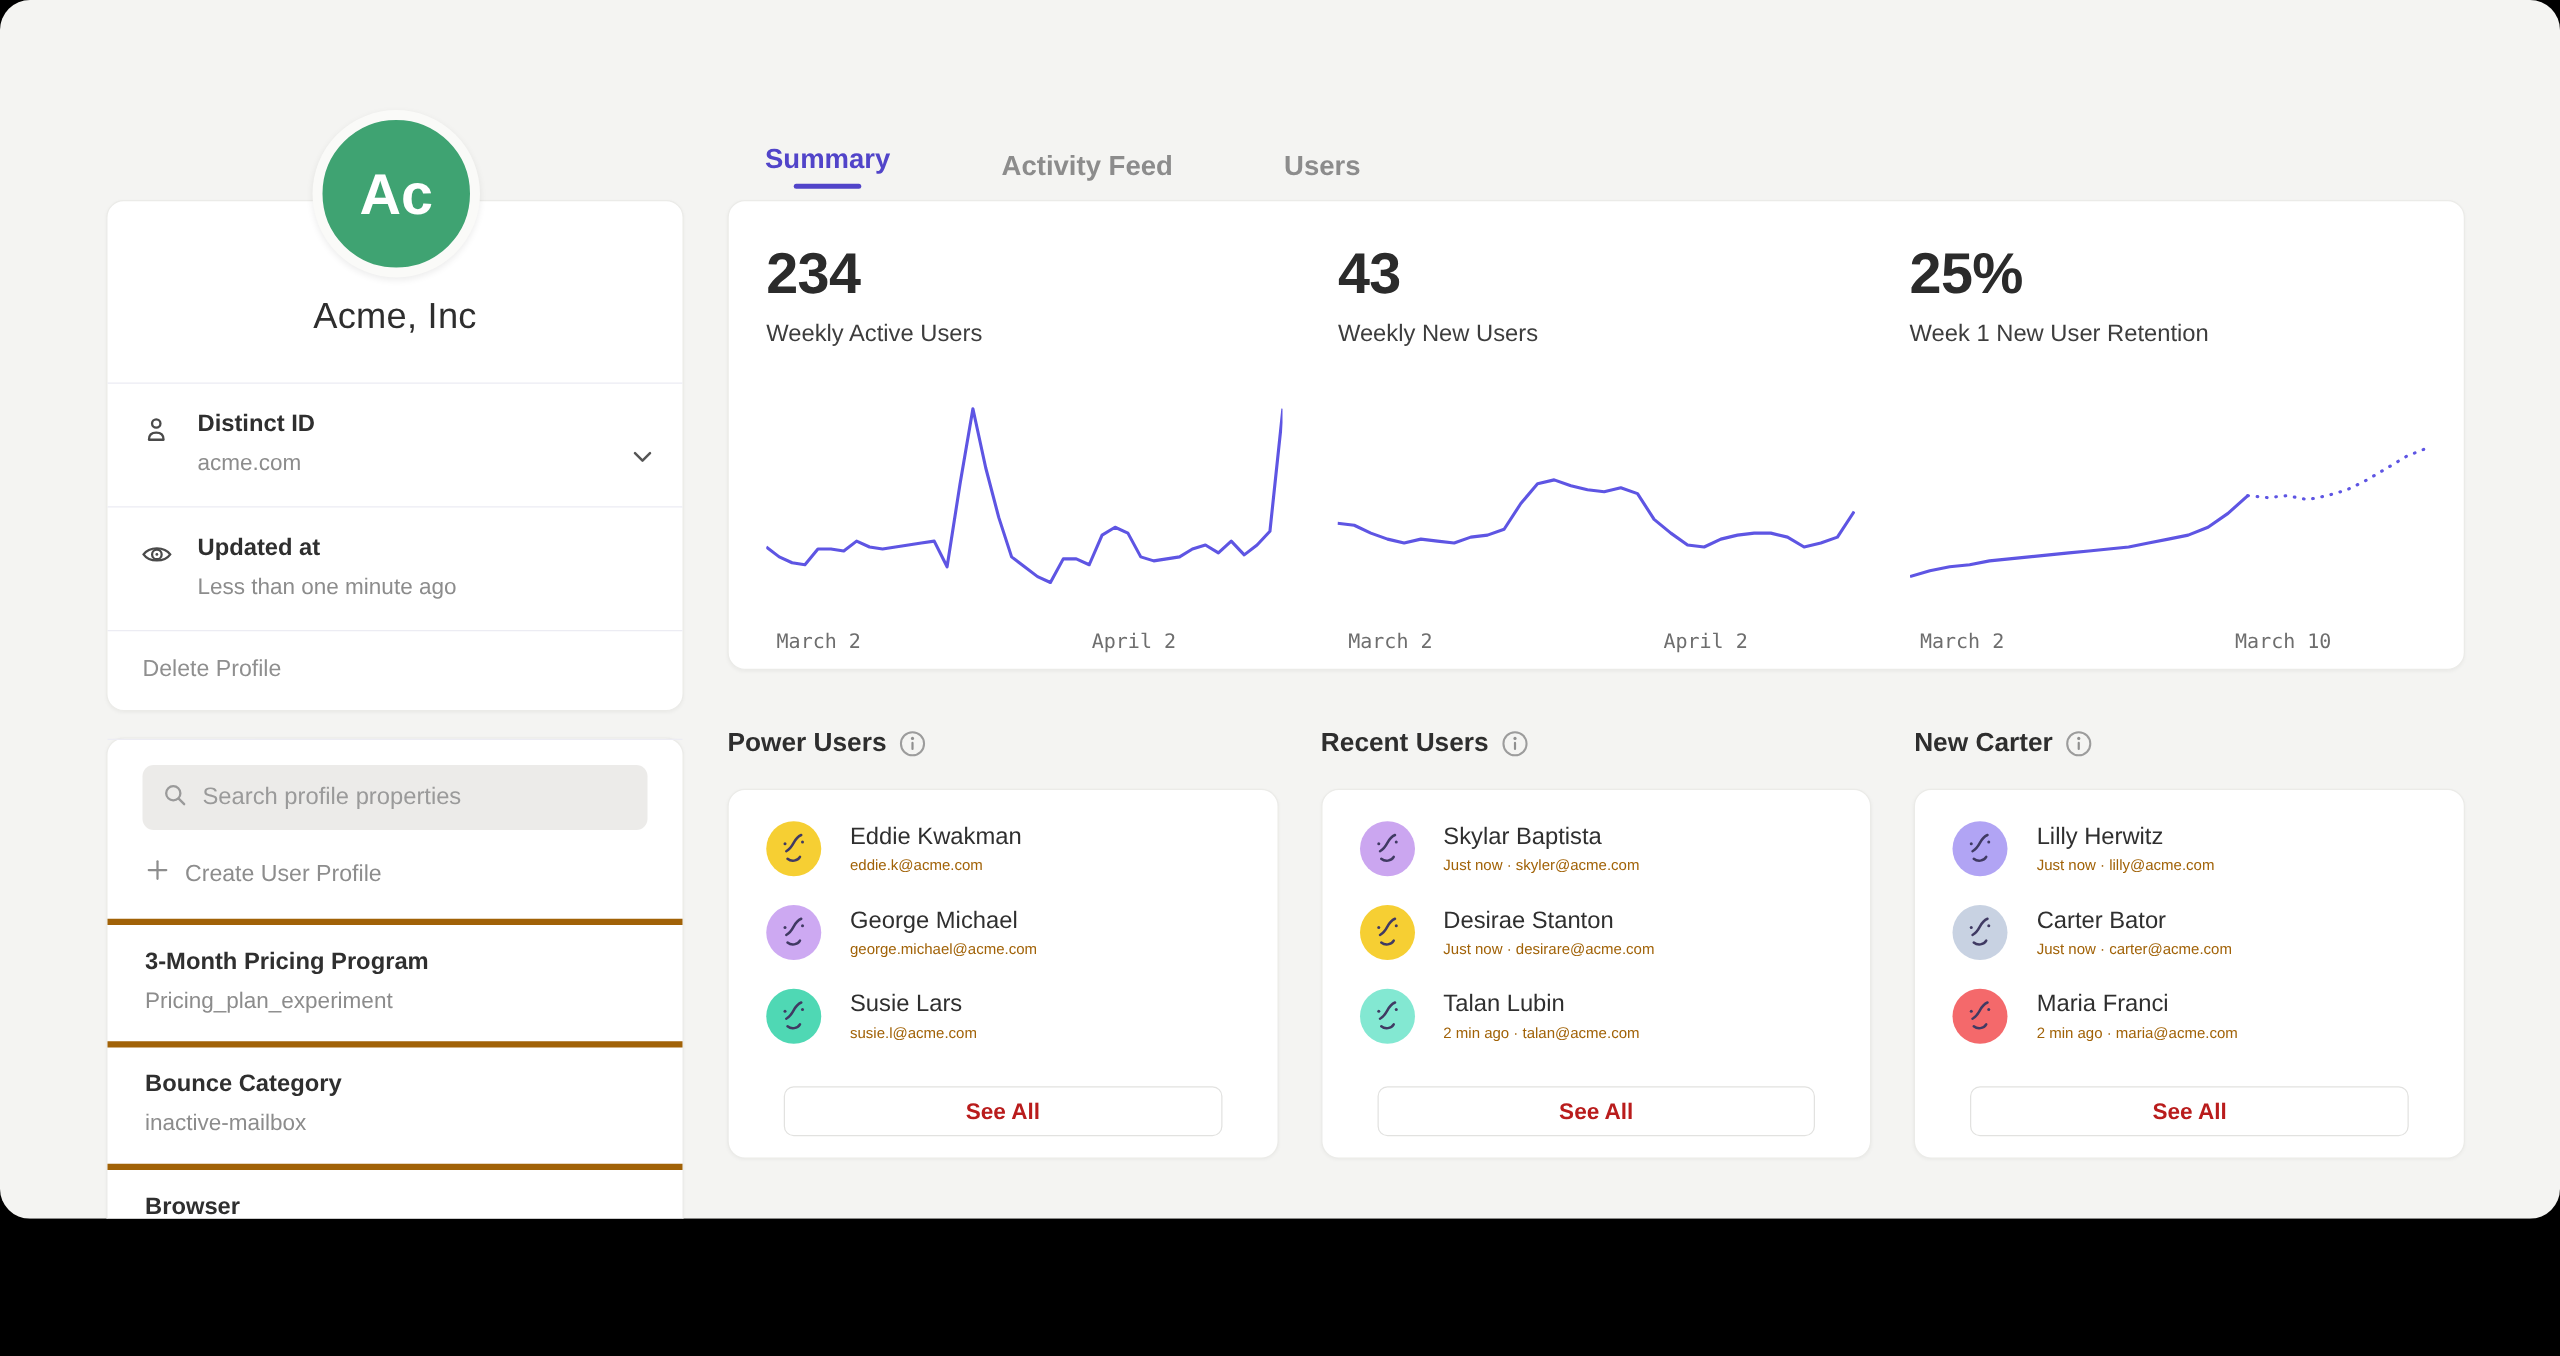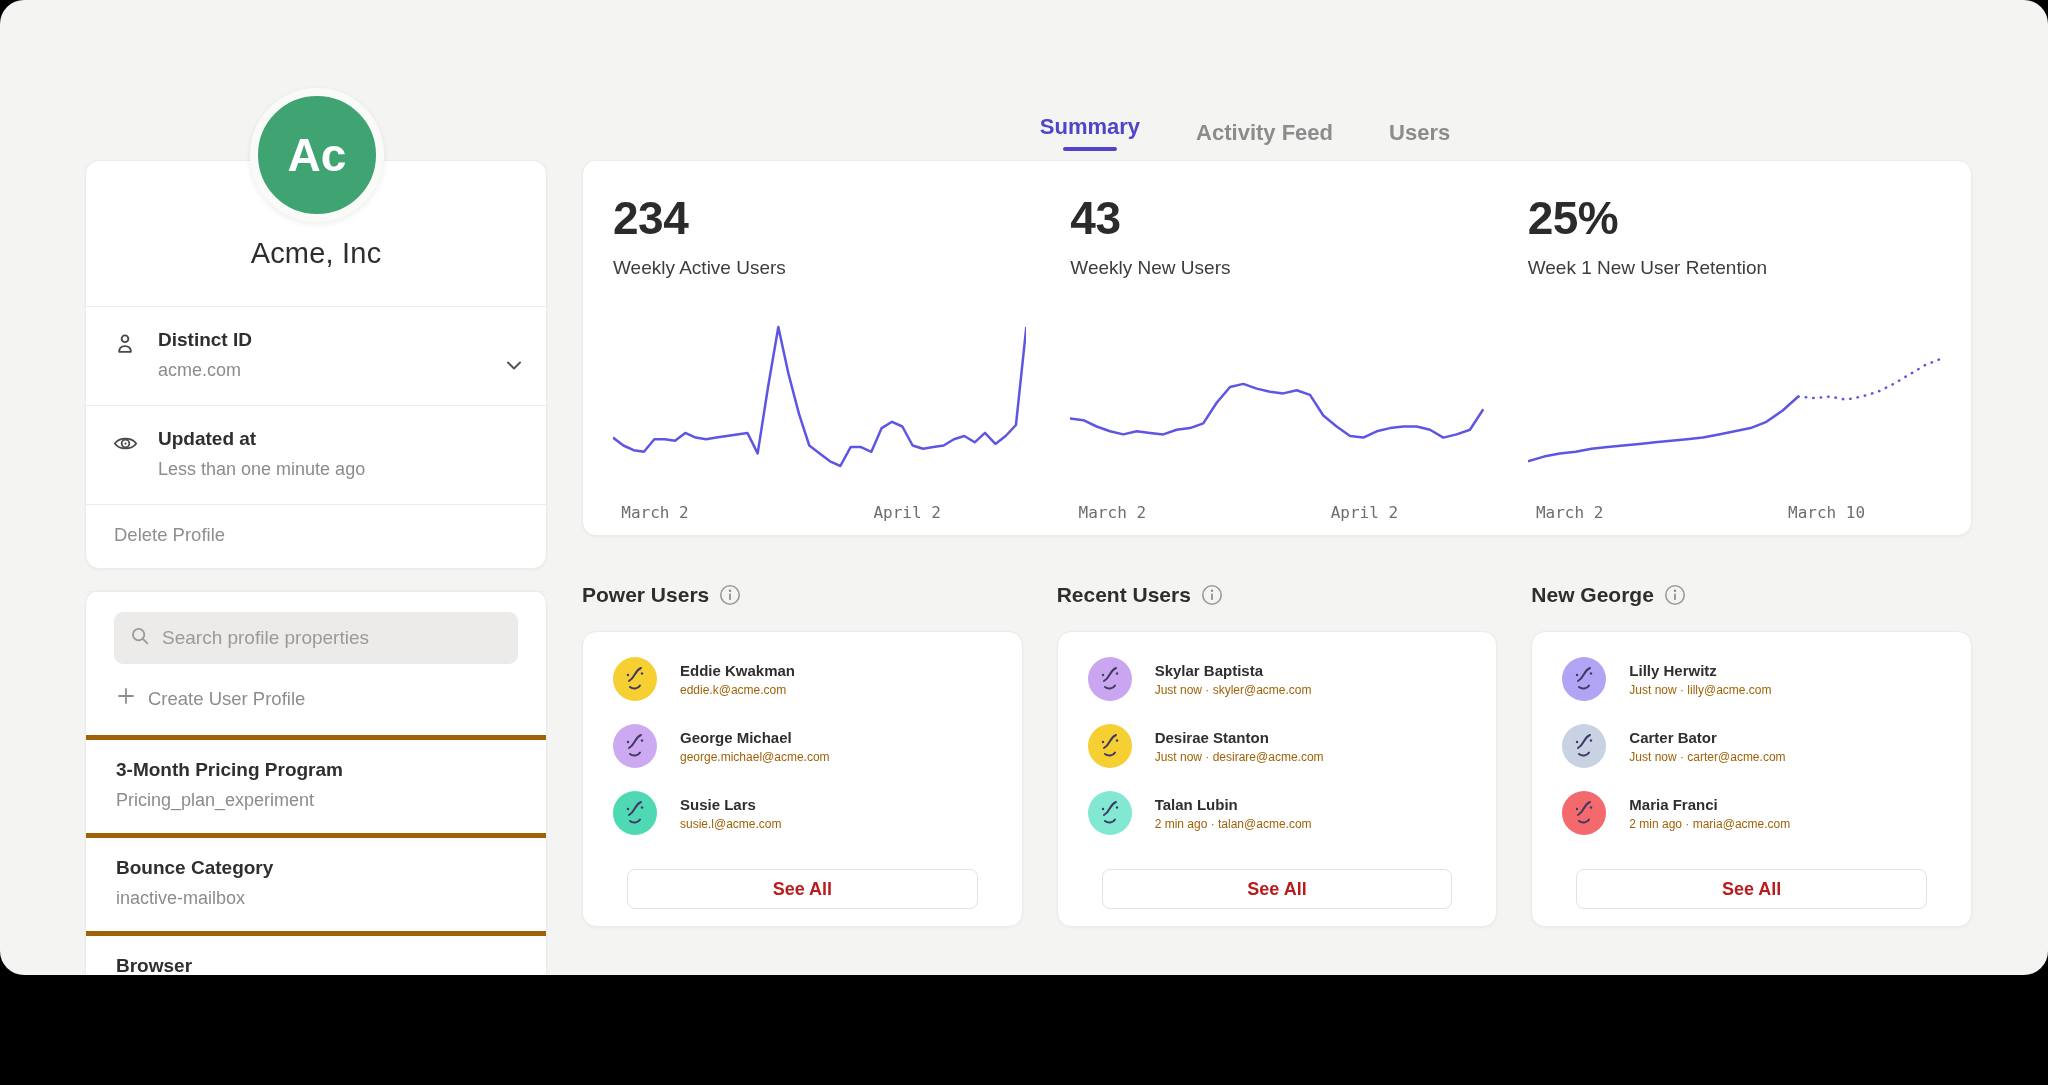--- a/index.html
+++ b/index.html
@@ -36,22 +36,22 @@
   .search-box input { flex:1; background:transparent; border:none; outline:none;
     font-size:19px; color:#444; font-family:inherit; }
   .search-box input::placeholder { color:#9a9a9a; }
   .create-btn { display:flex; align-items:center; gap:12px; margin:22px 30px 24px;
     background:none; border:none; font-size:18.5px; color:#8d8d8d; font-family:inherit; cursor:pointer; }
   .prop-row { padding:19px 30px 22px; border-top:5px solid #a16207; cursor:pointer; }
   .prop-label { font-size:19px; font-weight:600; color:#2f2f2f; }
   .prop-value { font-size:18px; color:#8c8c8c; margin-top:9px; }
 
   
-  .tabs { position:absolute; left:550px; top:110px; width:1390px; display:flex;
-    justify-content:center; gap:52px; }
+  .tabs { position:absolute; left:610px; top:110px; width:1390px; display:flex;
+    justify-content:flex-start; gap:85px; }
   .tab { background:none; border:none; font-family:inherit; font-size:22px;
     font-weight:600; color:#8c8c8c; cursor:pointer; padding:4px 2px 0; }
   .tab.active { color:#5144c9; font-weight:700; }
   .tab.active::after { content:""; display:block; width:54px; height:4px;
     background:#5144c9; border-radius:2px; margin:7px auto 0; }
 
   
   .stats-card { position:absolute; left:582px; top:160px; width:1390px; height:376px;
     display:grid; grid-template-columns:repeat(3,1fr); gap:44px; padding:30px 30px 0; }
   .stat-value { font-size:46px; font-weight:700; color:#2b2b2b; letter-spacing:-.5px; }
@@ -65,21 +65,21 @@
 
   
   .lists-grid { position:absolute; left:582px; top:583px; width:1390px;
     display:grid; grid-template-columns:repeat(3,1fr); gap:34px; }
   .list-header { display:flex; align-items:center; gap:10px; margin-bottom:24px; }
   .list-header h3 { font-size:21px; font-weight:700; color:#2e2e2e; }
   .list-card { height:296px; padding:25px 30px 0; display:flex; flex-direction:column; }
   .user-row { display:flex; align-items:center; gap:23px; height:44px; margin-bottom:23px; }
   .user-avatar { width:44px; height:44px; border-radius:50%; flex:none;
     display:flex; align-items:center; justify-content:center; }
-  .user-name { font-size:15px; font-weight:700; color:#2f2f2f; }
+  .user-name { font-size:19px; font-weight:400; color:#2f2f2f; }
   .user-sub { font-size:12px; color:#a16207; margin-top:4px; }
   .see-all { margin:11px 14px 0; height:40px; background:#fff; border:1px solid #e2e2e0;
     border-radius:8px; font-family:inherit; font-size:18px; font-weight:600;
     color:#b91c1c; cursor:pointer; }
 
   
   .activity-title { position:absolute; left:583px; top:986px; font-size:21px;
     font-weight:700; color:#2e2e2e;text-align:center; }
   .activity-card { position:absolute; left:582px; top:1040px; width:1390px; height:220px;
     display:grid; grid-template-columns:repeat(3,1fr); gap:44px; padding:20px 30px 0; }
@@ -334,21 +334,21 @@
             <div class="user-name">Talan Lubin</div>
             <div class="user-sub">2 min ago · talan@acme.com</div>
           </div>
         </div>
         <button class="see-all">See All</button>
       </div>
     </section>
 
     <section>
       <div class="list-header">
-        <h3>New George</h3>
+        <h3>New Carter</h3>
         <span class="info-icon">
           <svg width="22" height="22" viewBox="0 0 20 20">
               <circle cx="10" cy="10" r="8.4" fill="none" stroke="#9c9c9c" stroke-width="1.5"></circle>
               <circle cx="10" cy="6.1" r="1.15" fill="#8f8f8f"></circle>
               <rect x="9.2" y="8.6" width="1.6" height="6" rx="0.8" fill="#8f8f8f"></rect>
             </svg>
         </span>
       </div>
       <div class="card list-card">
         <div class="user-row">

